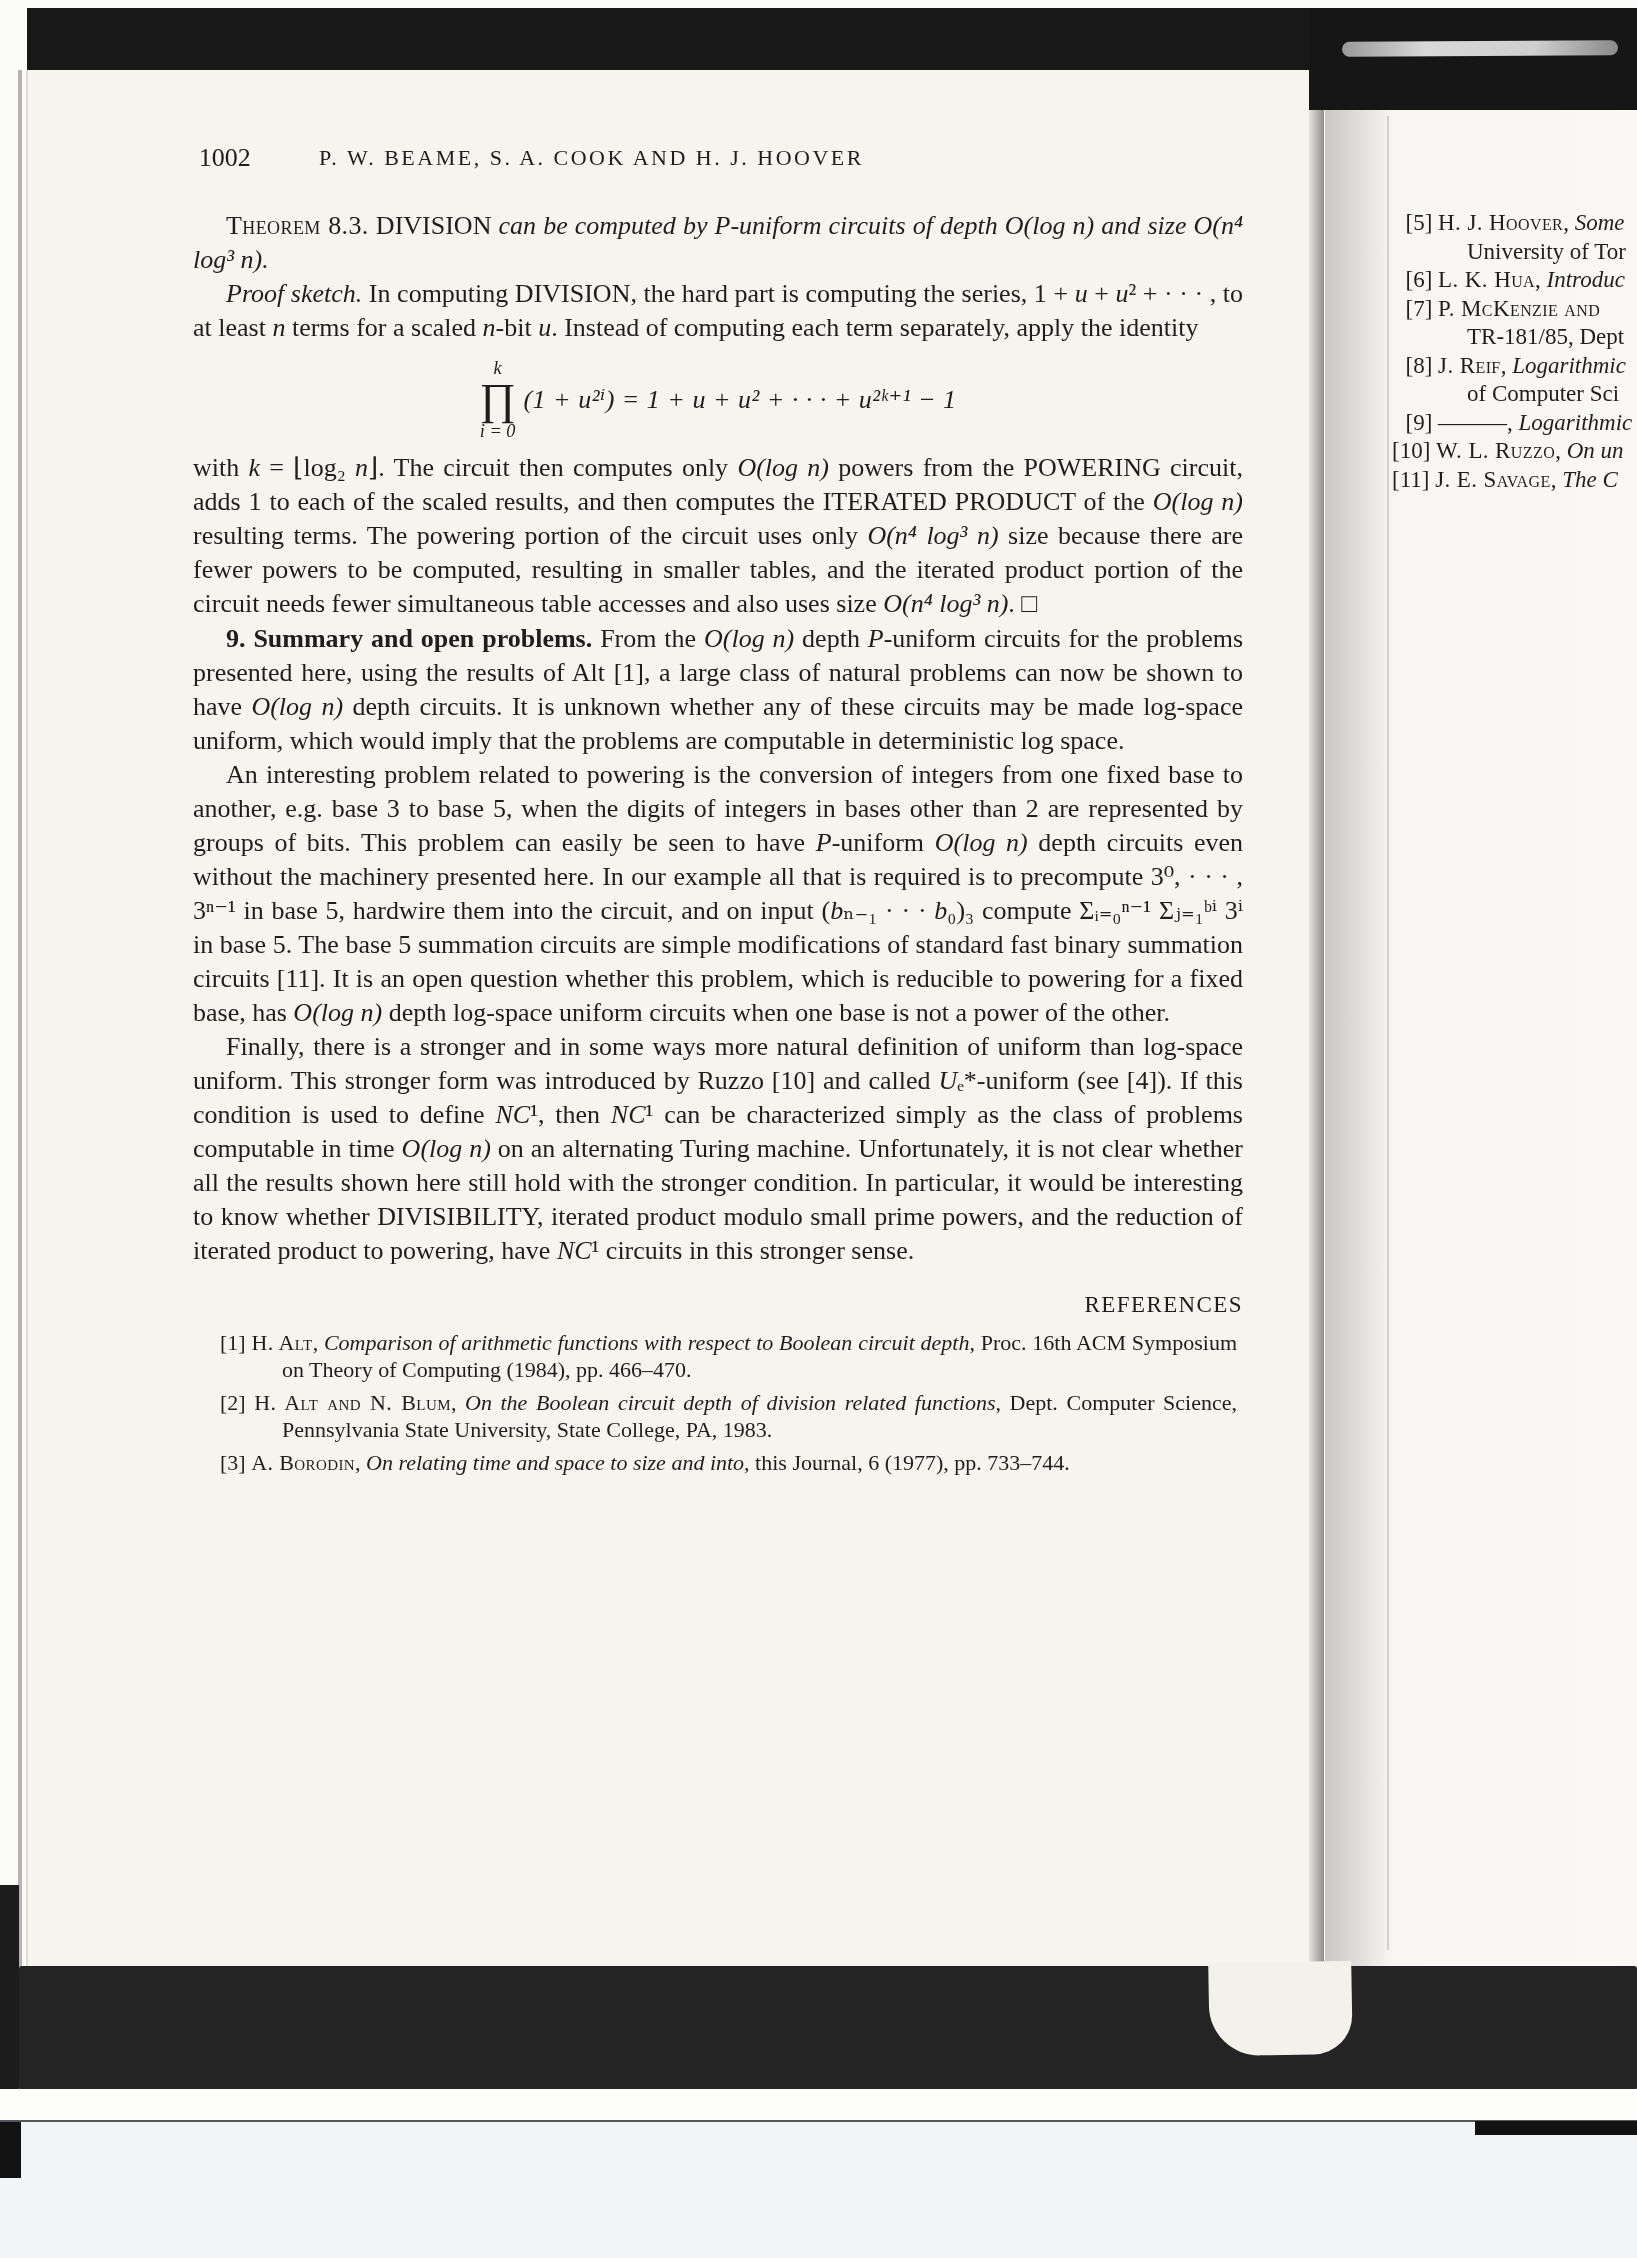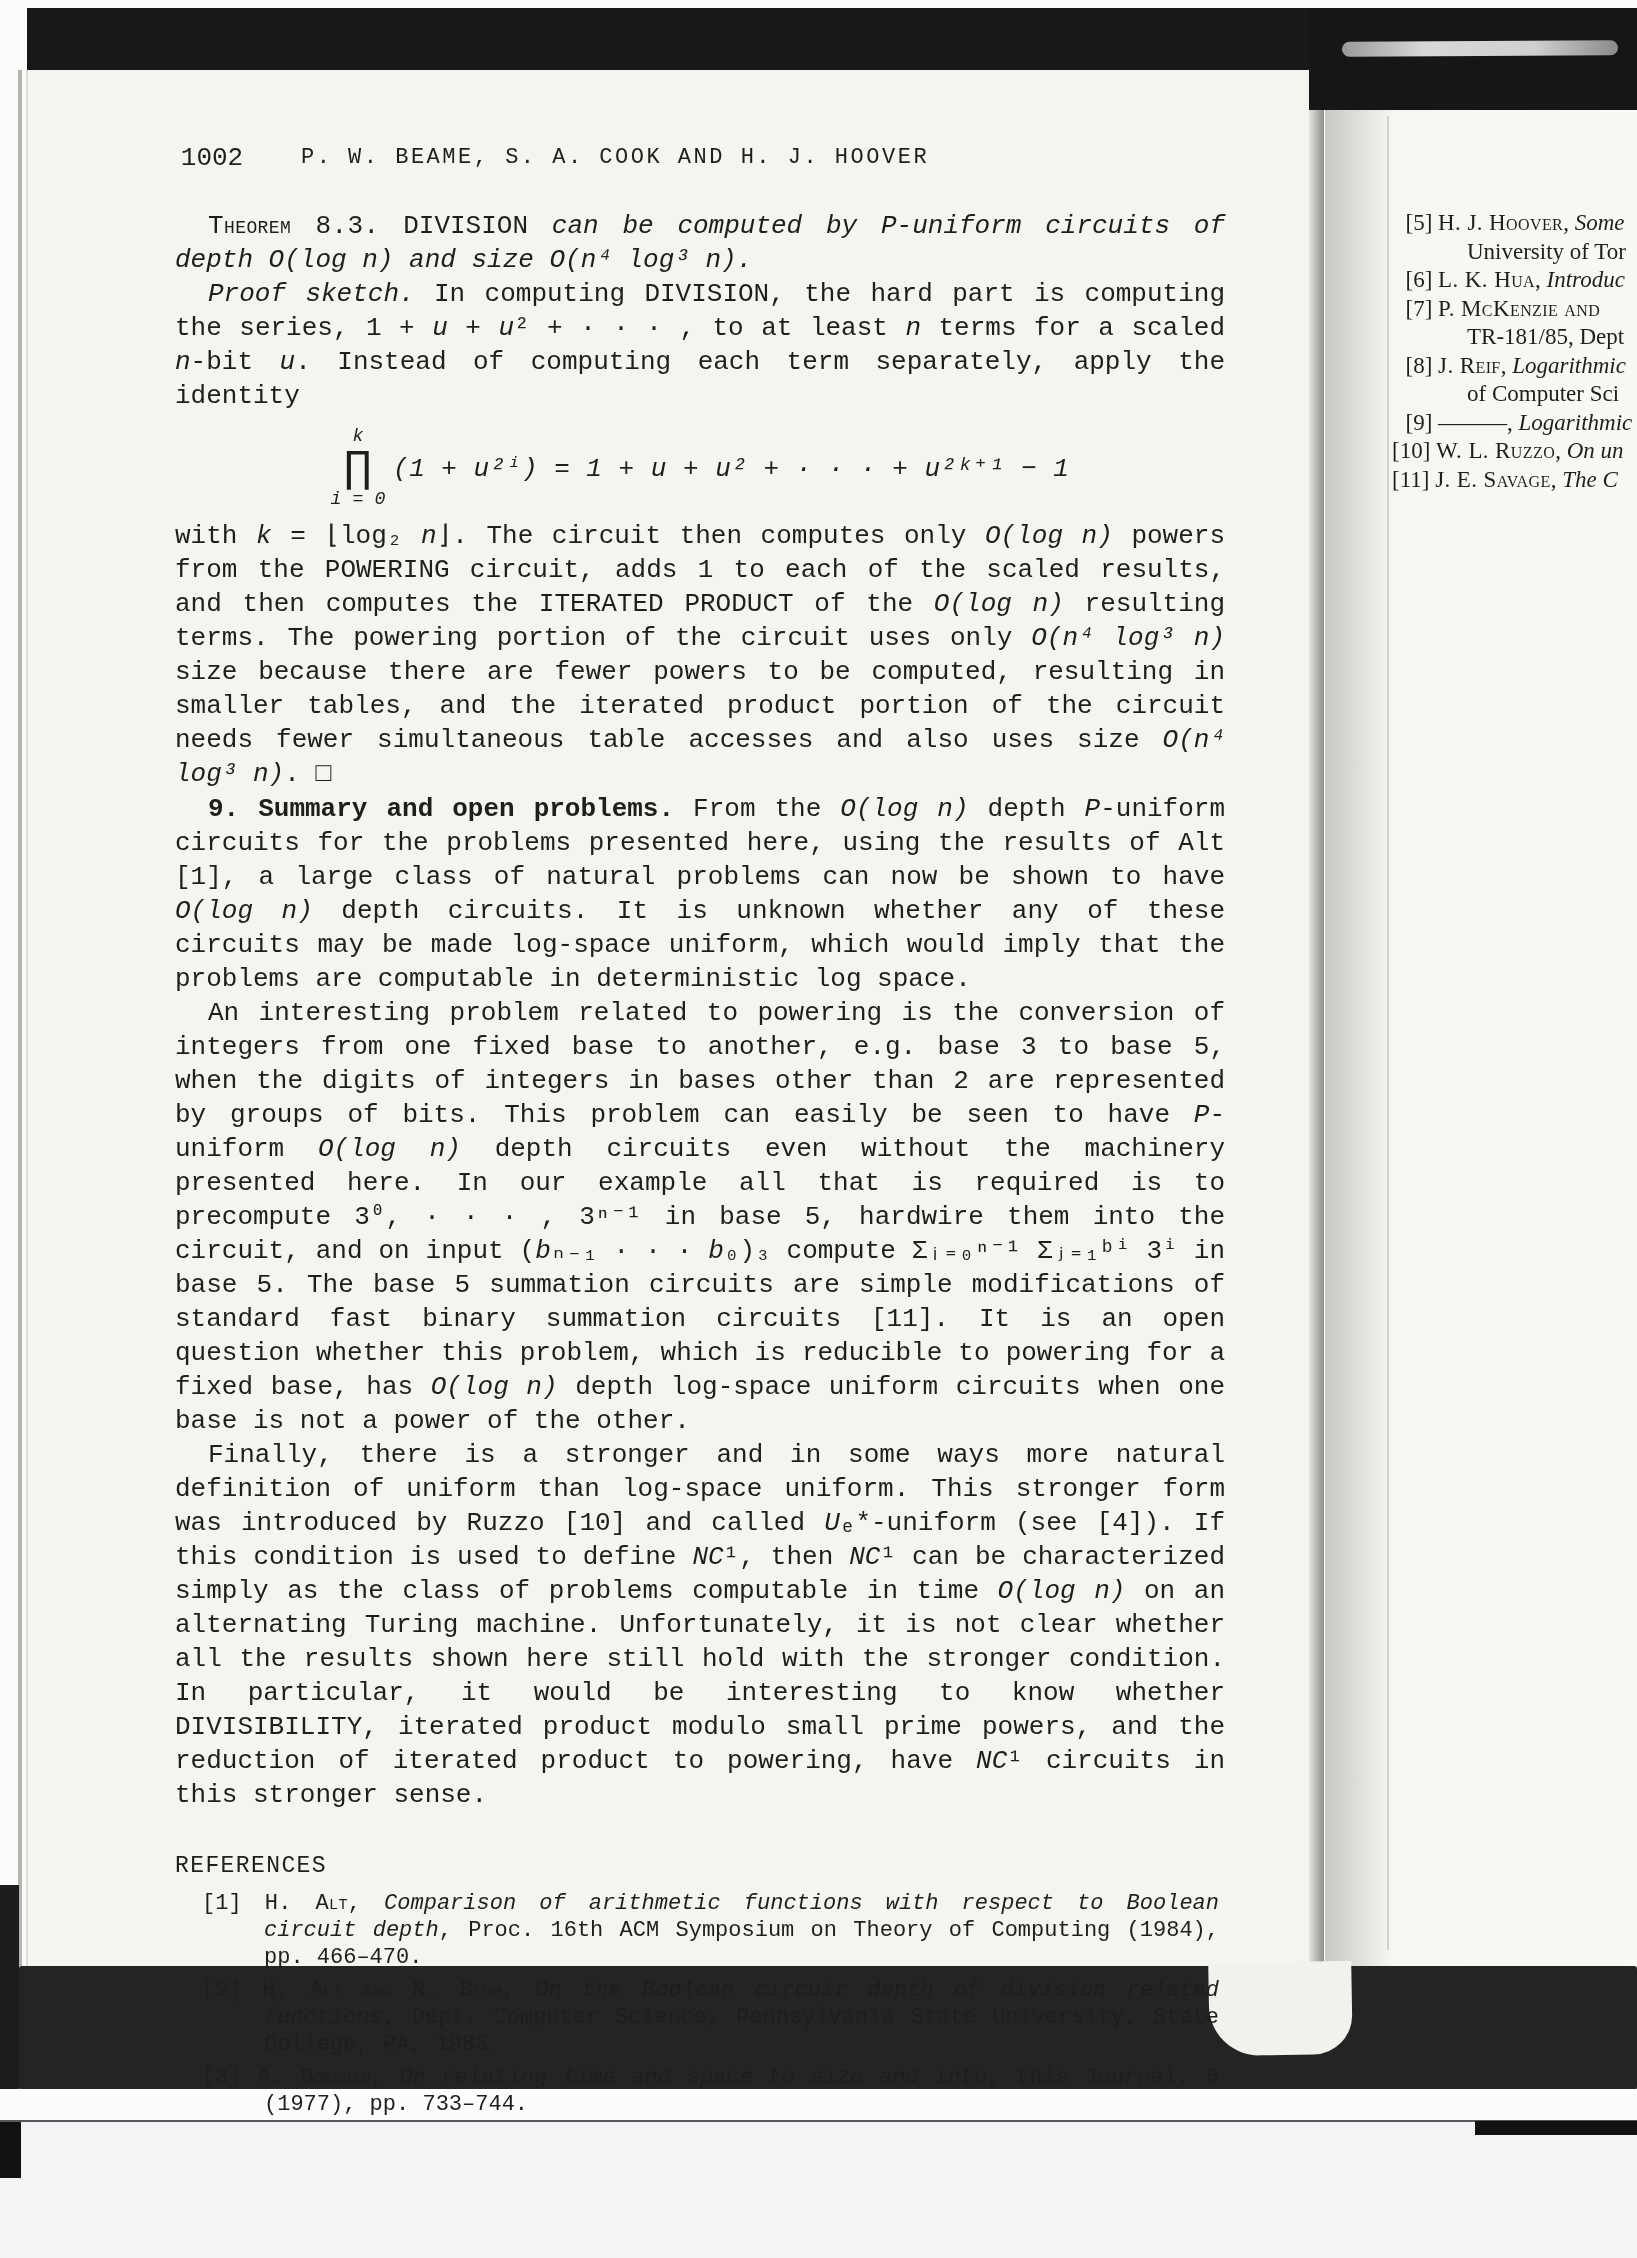--- a/index.html
+++ b/index.html
@@ -20,39 +20,39 @@
   .band-bottom{position:absolute;left:19.3px;top:1966px;width:1618px;height:124px;background:#242424;border-radius:2.9px;}
   .corner-curl{position:absolute;left:1209px;top:1962px;width:143px;height:93px;background:#f2f1ec;border-radius:0 0 39px 50px;transform:rotate(-1deg);}
   .edge-black-left{position:absolute;left:0;top:1885px;width:19.3px;height:205px;background:#1c1c1c;}
   .strip-white{position:absolute;left:0;top:2089px;width:1638px;height:31px;background:#fcfcfb;}
   .rule-bottom{position:absolute;left:0;top:2120px;width:1638px;height:1.9px;background:#57565a;}
   .area-bottom{position:absolute;left:0;top:2122px;width:1638px;height:136px;background:#f3f4f6;}
   .block-bl{position:absolute;left:0;top:2122px;width:21px;height:56px;background:#121212;}
   .block-br{position:absolute;left:1475px;top:2121px;width:162px;height:13.5px;background:#121212;}
 
   
-  .col{position:absolute;left:175px;top:143px;width:1050px;font-family:Liberation Mono, monospace;}
+  .col{position:absolute;left:193px;top:143px;width:1050px;}
   .page-header{position:relative;height:29px;font-size:26px;}
   .page-no{position:absolute;left:5.8px;top:0;}
   .run-head{position:absolute;left:126px;top:1.9px;width:676px;text-align:left;font-size:22px;letter-spacing:2.5px;white-space:nowrap;}
   .body-text{margin-top:37px;}
   .para{margin:0;font-size:26px;line-height:34px;text-align:justify;text-indent:33px;}
   .para.noindent{text-indent:0;}
   .para.gap-before{margin-top:1px;}
   .i{font-style:italic;}
   .b{font-weight:bold;}
   .sc{font-variant:small-caps;letter-spacing:0.4px;}
 
   .equation{display:flex;justify-content:center;align-items:center;margin:13.5px 0 9.7px;font-size:26px;}
   .prod{display:inline-flex;flex-direction:column;align-items:center;line-height:1;margin-right:7.7px;}
   .prod .lim{font-size:18.3px;font-style:italic;line-height:1.05;}
   .prod .sym{font-size:44px;line-height:1.0;}
   .eq-body{font-style:italic;letter-spacing:0.5px;}
 
-  .refs-heading{margin-top:41px;text-align:left;font-size:23px;letter-spacing:1.4px;}
+  .refs-heading{margin-top:24px;text-align:right;font-size:23px;letter-spacing:1.4px;}
   .refs{margin-top:11.6px;}
   .ref{margin:6px;font-size:22px;line-height:27px;text-align:justify;padding-left:83px;text-indent:-62px;}
 
   
   .rcol{position:absolute;left:1392px;top:209px;width:290px;font-size:23px;line-height:28.5px;white-space:nowrap;}
   .rline{padding-left:13.5px;}
   .rline.wide{padding-left:0;}
   .rline.cont{padding-left:75px;}
 </style>
 </head>

